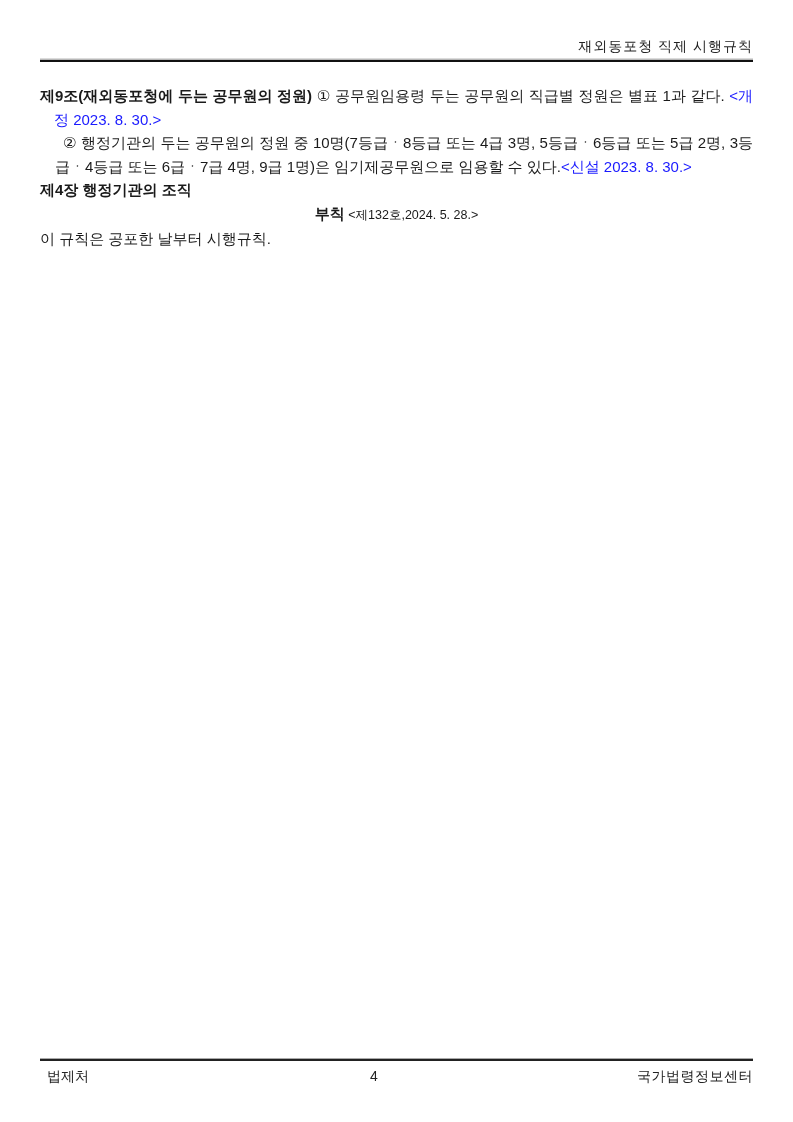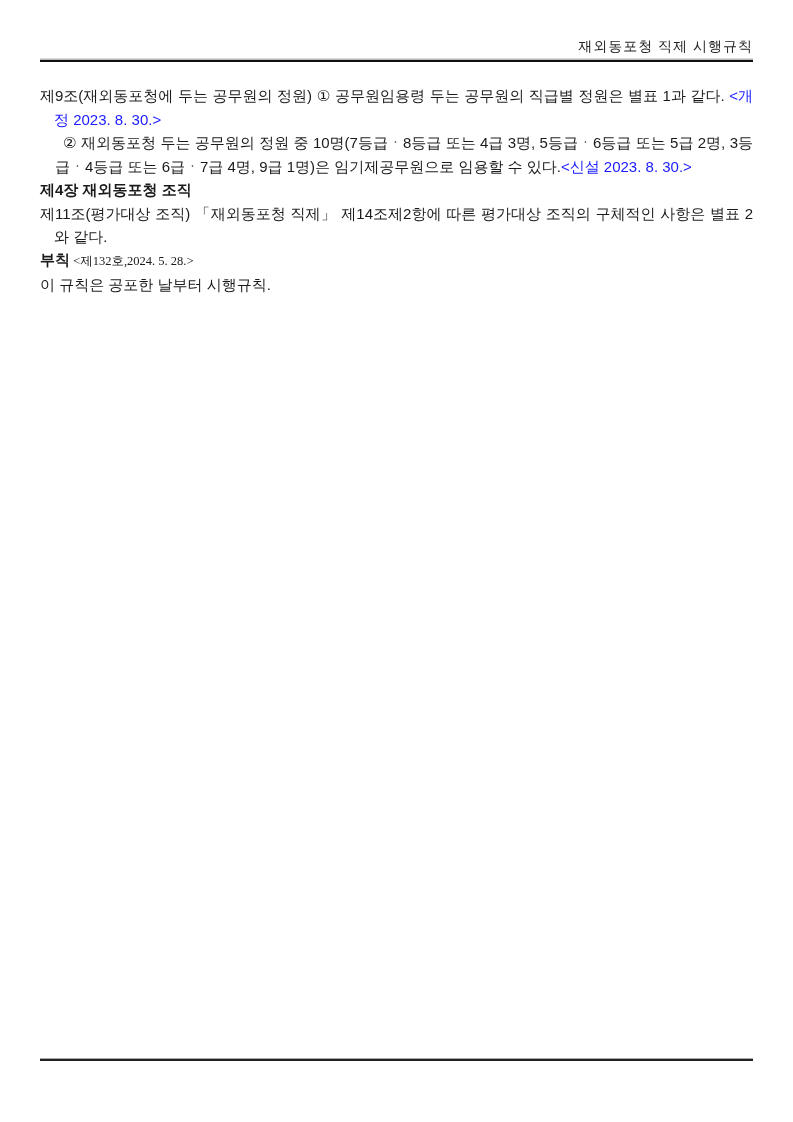--- a/index.html
+++ b/index.html
@@ -27,25 +27,25 @@
     position:absolute;left:40px;right:40px;top:84px;
     font-size:15px;line-height:23.5px;
     text-align:justify;
   }
   .content p{margin:0;}
   .hang{padding-left:14px;text-indent:-14px;}       
   .clause{padding-left:15px;text-indent:8px;}       
   .p-article10{margin-top:6px;}
   .chapter{margin-top:20px;margin-left:33px;font-weight:bold;}
   .p-article11{margin-top:12px;}
-  .addendum-head{margin-top:28px;margin-left:80px;text-align:left;font-family:Liberation Serif, serif;}
+  .addendum-head{margin-top:28px;margin-left:80px;text-align:center;}
   .addendum-label{font-weight:bold;font-size:15px;}
   .addendum-note{font-size:12.5px;color:#1a1a1a;}
   .addendum-body{margin-top:4.5px;text-align:left;}
-  b{font-weight:normal;margin-top:23px;}
+  b{font-weight:bold;margin-top:23px;}
   .blue{color:#1a1aff;}
   
   .footer-rule{
     position:absolute;left:40px;right:40px;top:1059px;
     height:2px;background:#222;
     box-shadow:0 -1px 0 #aaa;
   }
   .footer{
     position:absolute;left:40px;right:40px;top:1067px;
     font-size:14px;color:#222;height:18px;line-height:18px;
@@ -59,28 +59,32 @@
 
 <div class="page">
 
   <div class="header"><span>재외동포청 직제 시행규칙</span></div>
   <div class="header-rule"></div>
 
   <div class="content">
 
     <p class="hang"><b>제9조(재외동포청에 두는 공무원의 정원)</b><span> ① 공무원임용령 두는 공무원의 직급별 정원은 별표 1과 같다. </span><span class="blue">&lt;개정 2023. 8. 30.&gt;</span></p>
 
-    <p class="clause"><span>② 재외동포청 두는 공무원의 정원 중 10명(7등급ㆍ8등급 또는 4급 3명, 5등급ㆍ6등급 또는 5급 2명, 3등급ㆍ4등급 또는 6급ㆍ7급 4명, 9급 1명)은 임기제공무원으로 임용할 수 있다.</span><span class="blue">&lt;신설 2023. 8. 30.&gt;</span></p>
+    <p class="clause"><span>② 행정기관의 두는 공무원의 정원 중 10명(7등급ㆍ8등급 또는 4급 3명, 5등급ㆍ6등급 또는 5급 2명, 3등급ㆍ4등급 또는 6급ㆍ7급 4명, 9급 1명)은 임기제공무원으로 임용할 수 있다.</span><span class="blue">&lt;신설 2023. 8. 30.&gt;</span></p>
 
 
-    <p class="chapter"><span>제4장 재외동포청 조직</span></p>
+    <p class="chapter"><span>제4장 행정기관의 조직</span></p>
 
-    <p class="hang p-article11"><b>제11조(평가대상 조직)</b><span> 「재외동포청 직제」 제14조제2항에 따른 평가대상 조직의 구체적인 사항은 별표 2와 같다.</span></p>
 
     <p class="addendum-head"><span class="addendum-label">부칙</span><span class="addendum-note"> &lt;제132호,2024. 5. 28.&gt;</span></p>
 
     <p class="addendum-body"><span>이 규칙은 공포한 날부터 시행규칙.</span></p>
 
   </div>
 
   <div class="footer-rule"></div>
+  <div class="footer">
+    <span class="f-left">법제처</span>
+    <span class="f-page">4</span>
+    <span class="f-right">국가법령정보센터</span>
+  </div>
 
 </div>
 
 </body></html>

